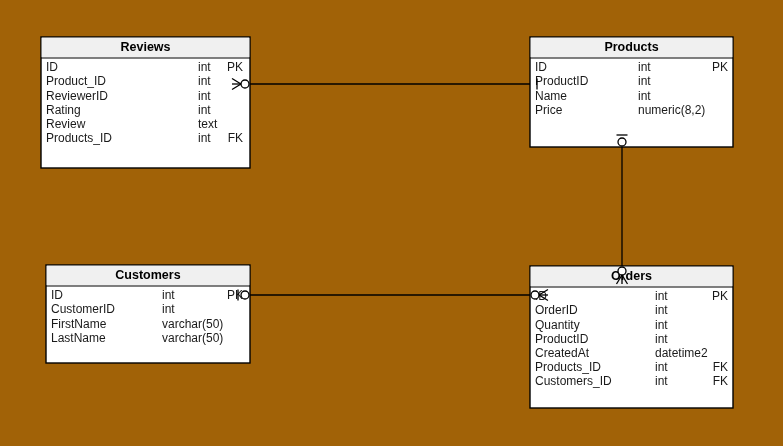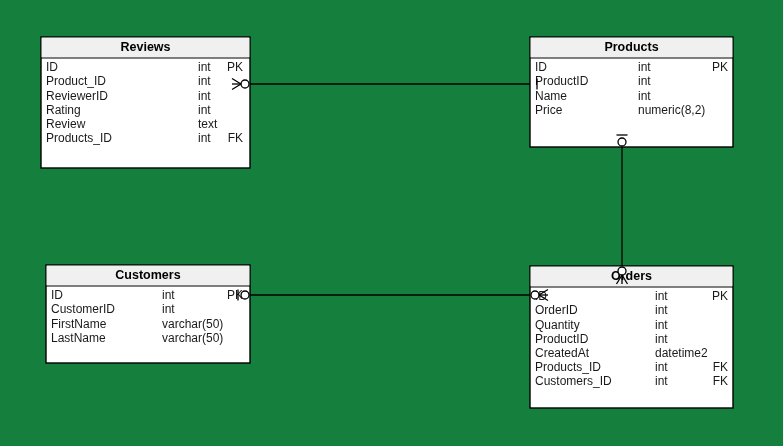--- a/index.html
+++ b/index.html
@@ -10,21 +10,21 @@
   body {
     width: 783px;
     height: 446px;
     font-family: "Liberation Sans", sans-serif;
     overflow: hidden;
   }
   #canvas {
     position: relative;
     width: 783px;
     height: 446px;
-    background: #15803d;
+    background: #a16207;
   }
   svg.diagram {
     position: absolute;
     left: 0;
     top: 0;
     width: 783px;
     height: 446px;
   }
   .entity-box {
     fill: #ffffff;

